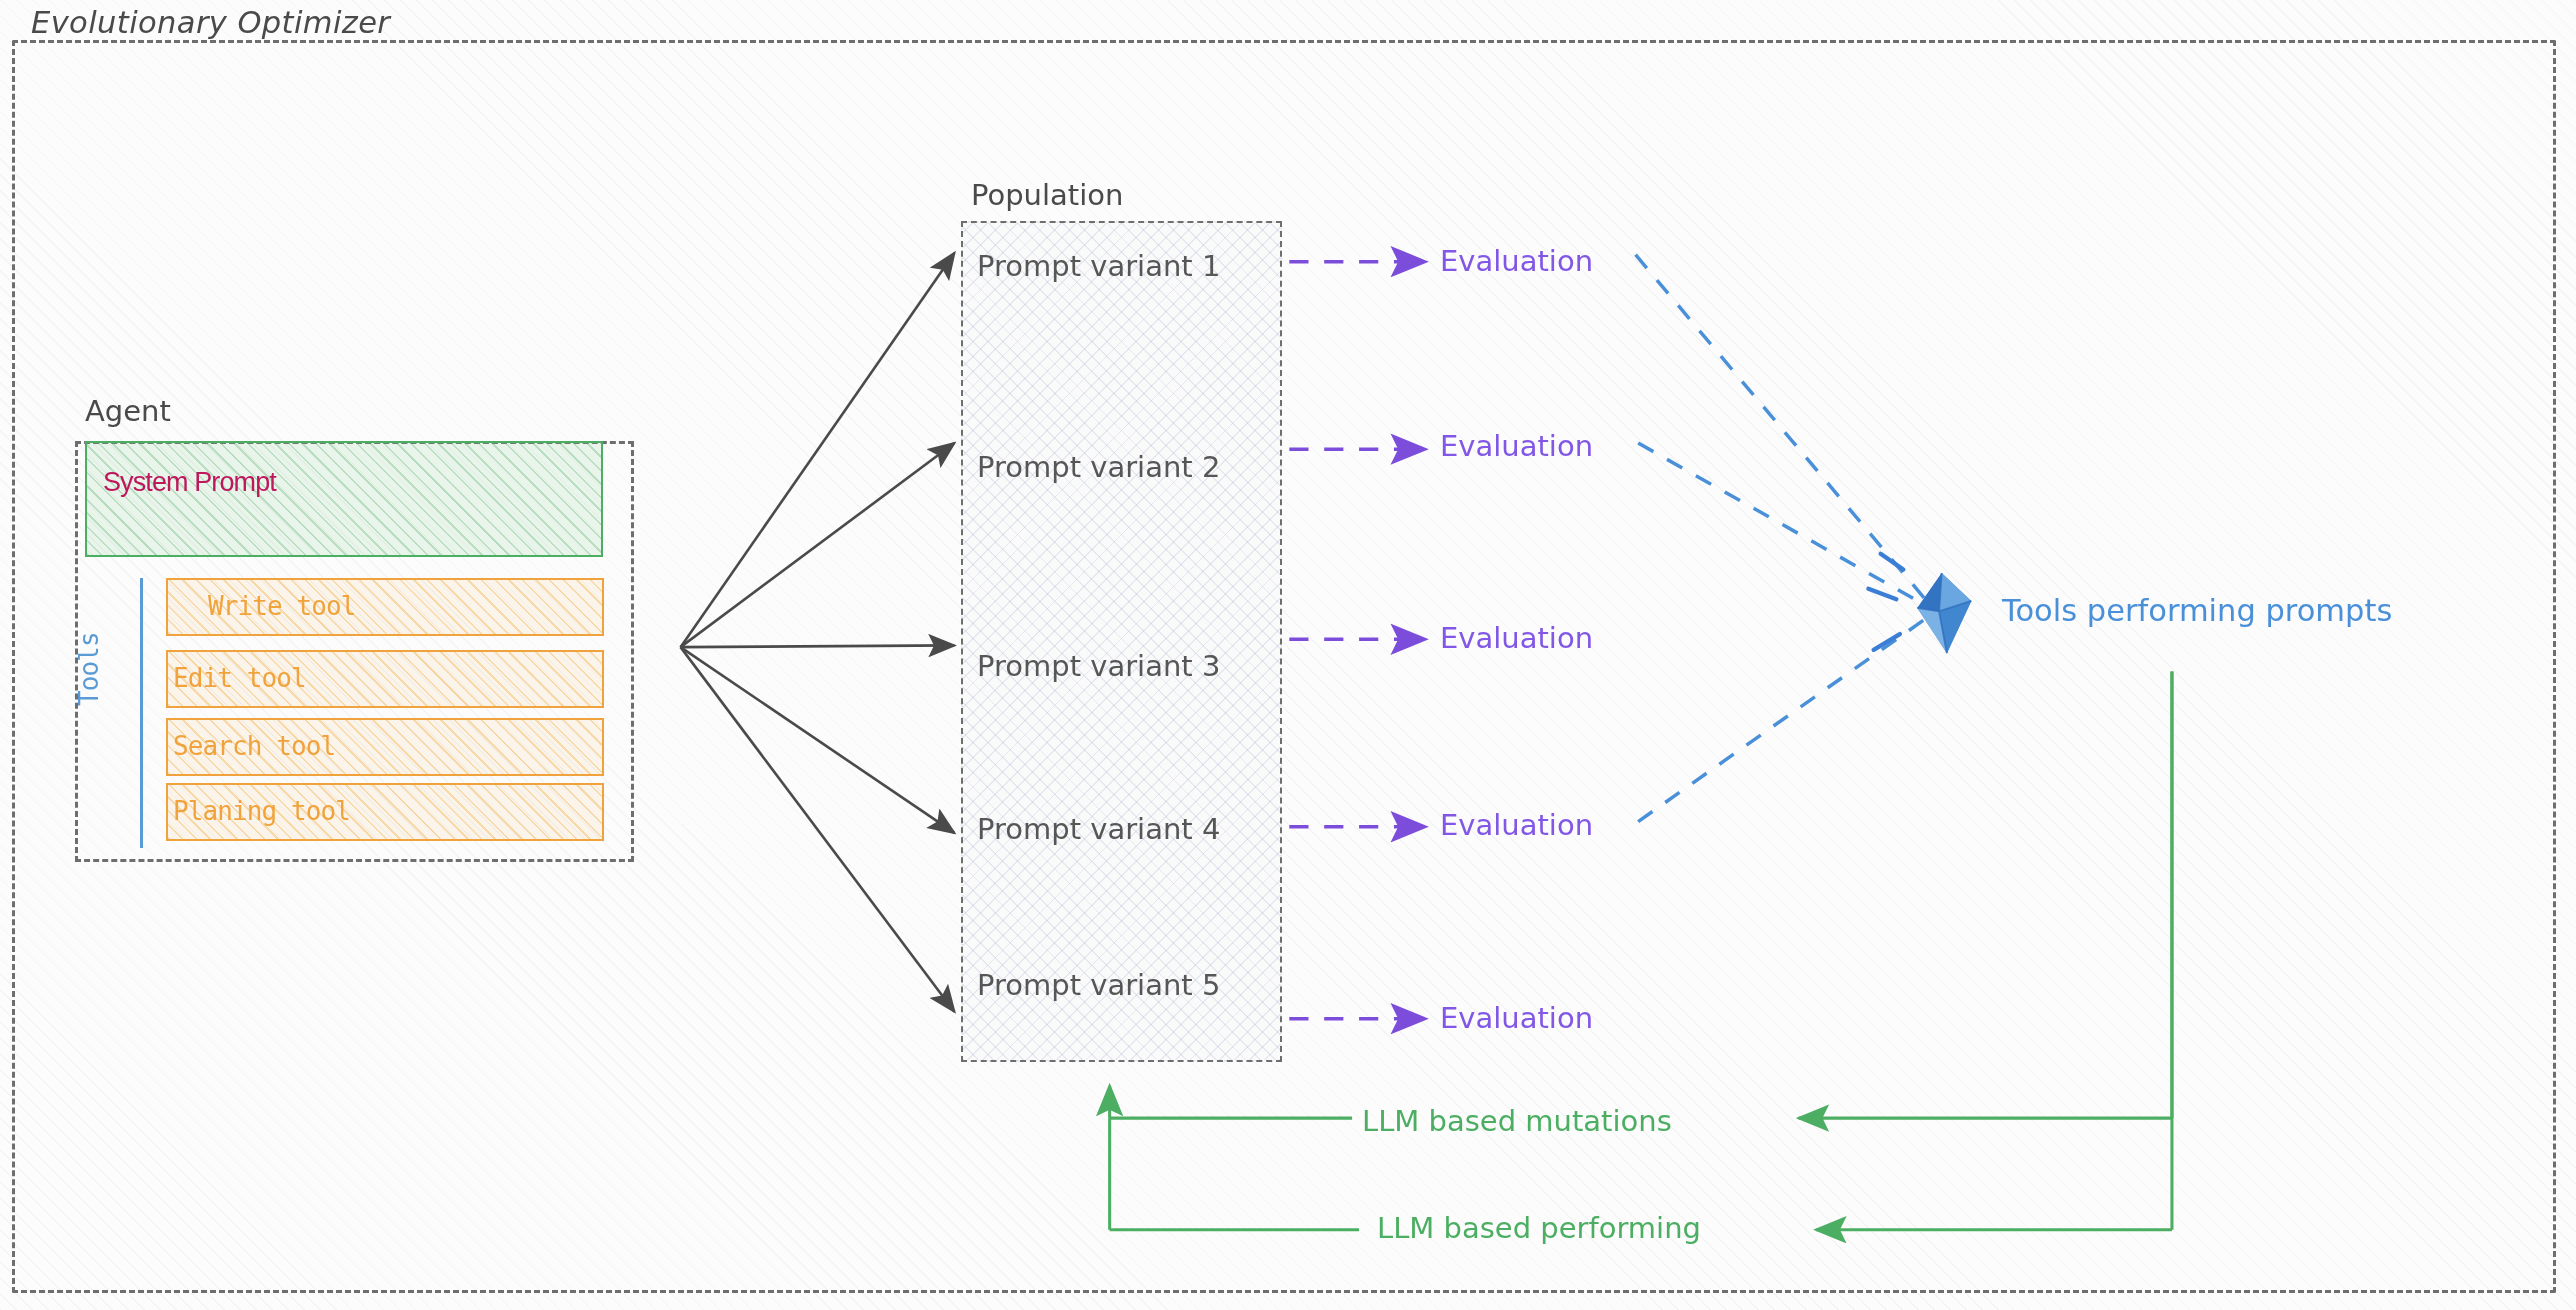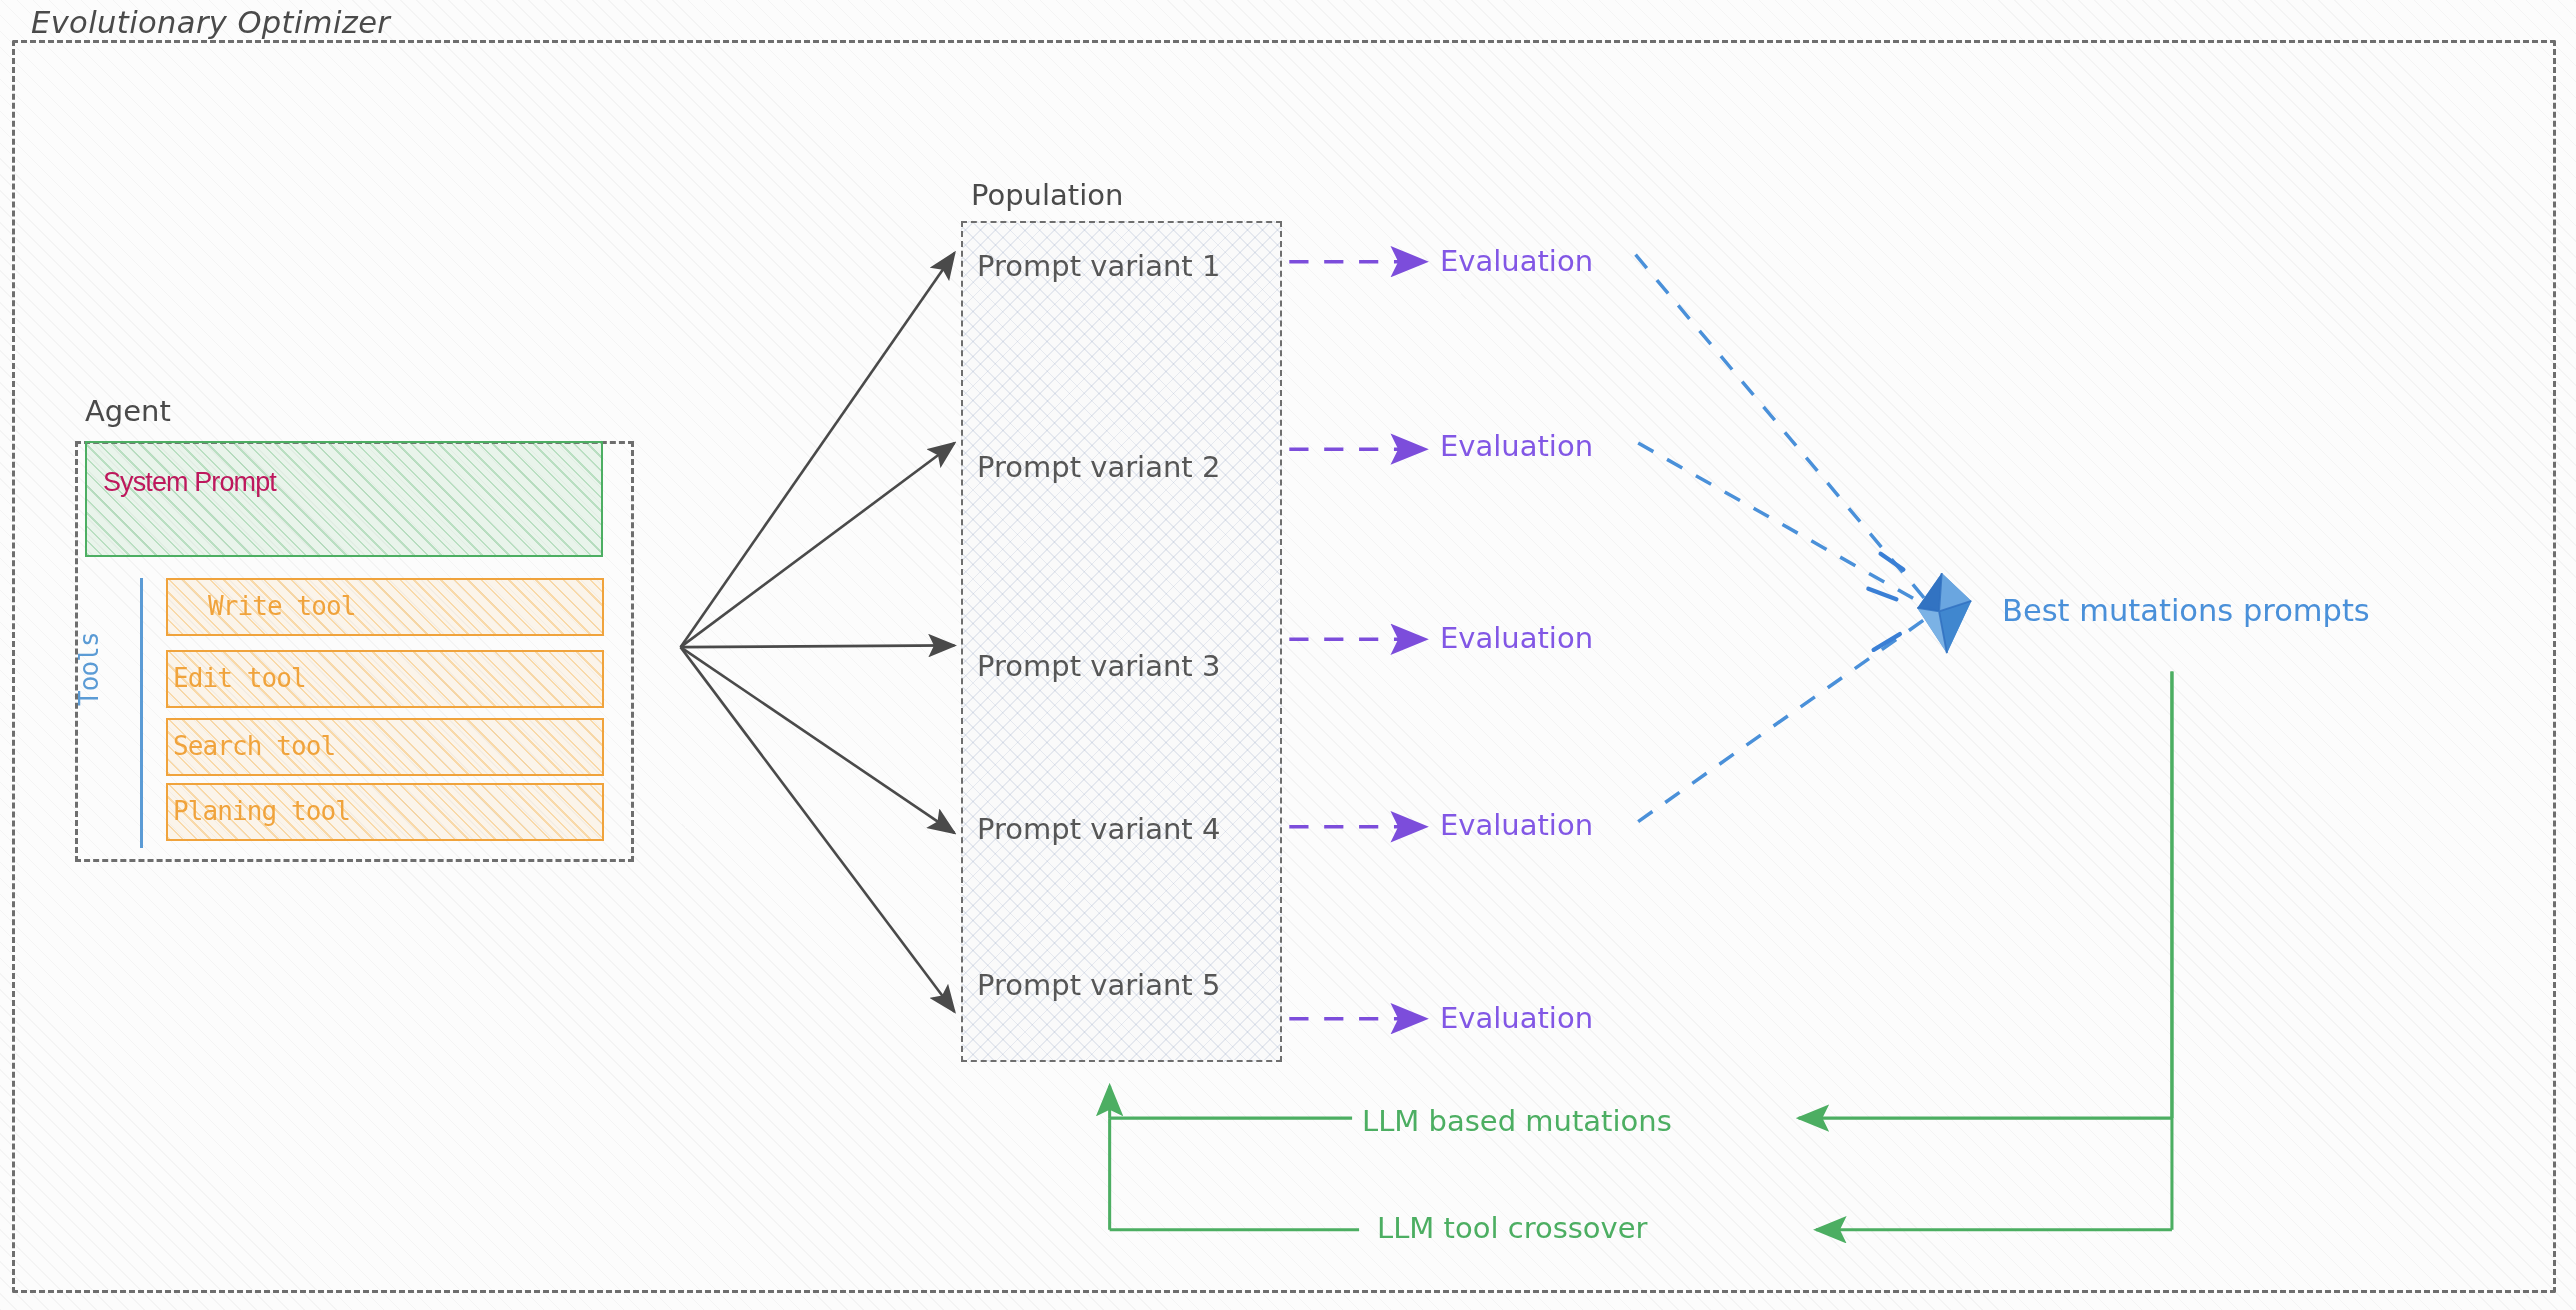--- a/index.html
+++ b/index.html
@@ -147,24 +147,24 @@
 <div class="variant-label" style="top:625px;margin-top:24px;">Prompt variant 3</div>
 <div class="variant-label" style="top:812px;">Prompt variant 4</div>
 <div class="variant-label" style="top:968px;">Prompt variant 5</div>
 
 <div class="eval-label" style="top:244px;">Evaluation</div>
 <div class="eval-label" style="top:429px;">Evaluation</div>
 <div class="eval-label" style="top:621px;">Evaluation</div>
 <div class="eval-label" style="top:808px;">Evaluation</div>
 <div class="eval-label" style="top:1001px;">Evaluation</div>
 
-<div class="label" id="best-label">Best mutations prompts</div>
+<div class="label" id="best-label">Tools performing prompts</div>
 
 <div class="flow-label" id="mutations-label">LLM based mutations</div>
-<div class="flow-label" id="crossover-label">LLM tool crossover</div>
+<div class="flow-label" id="crossover-label">LLM based performing</div>
 
 <svg width="2576" height="1310" viewBox="0 0 2953 1502">
   <defs>
     <marker id="ah-dark" markerWidth="11" markerHeight="9" refX="10" refY="4.5" orient="auto" markerUnits="strokeWidth">
       <path d="M0,0 L11,4.5 L0,9 L2.2,4.5 Z" fill="#4a4a4a"></path>
     </marker>
     <marker id="ah-purple" markerWidth="11" markerHeight="9" refX="10" refY="4.5" orient="auto" markerUnits="strokeWidth">
       <path d="M0,0 L11,4.5 L0,9 L2.2,4.5 Z" fill="#7c4ddb"></path>
     </marker>
     <marker id="ah-green" markerWidth="11" markerHeight="9" refX="10" refY="4.5" orient="auto" markerUnits="strokeWidth">

